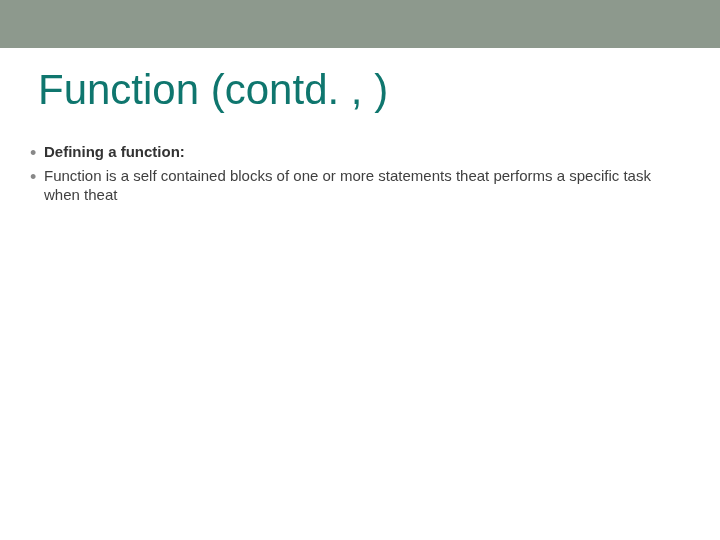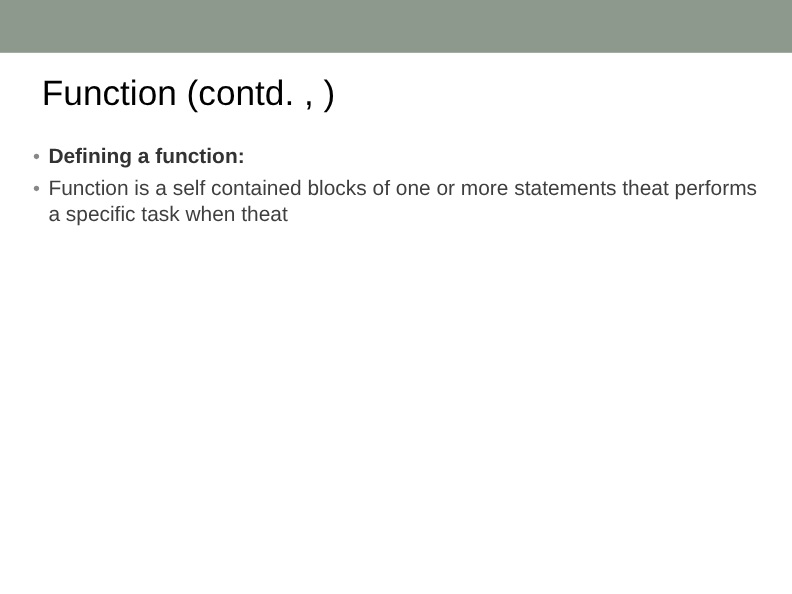--- a/index.html
+++ b/index.html
@@ -10,38 +10,38 @@
     background: #ffffff;
     font-family: Arial, Helvetica, sans-serif;
     overflow: hidden;
   }
   .top-bar {
     width: 100%;
     height: 48px;
     background: #8d998d;
   }
   .slide-title {
-    font-size: 32px;
-    color: #000000;
+    font-size: 42px;
+    color: #0f766e;
     margin: 18px 0 0 38px;
     font-weight: 400;
     letter-spacing: 0px;
   }
   .content {
     margin: 28px 30px 0 30px;
   }
   ul.bullets {
     list-style: none;
     padding: 0;
     margin: 0;
   }
   ul.bullets > li {
     position: relative;
     padding-left: 14px;
-    font-size: 19px;
+    font-size: 15px;
     line-height: 1.3;
     color: #3f3f3f;
     margin-bottom: 4px;
   }
   ul.bullets > li::before {
     content: "•";
     position: absolute;
     left: 0;
     top: 0;
     color: #888888;

